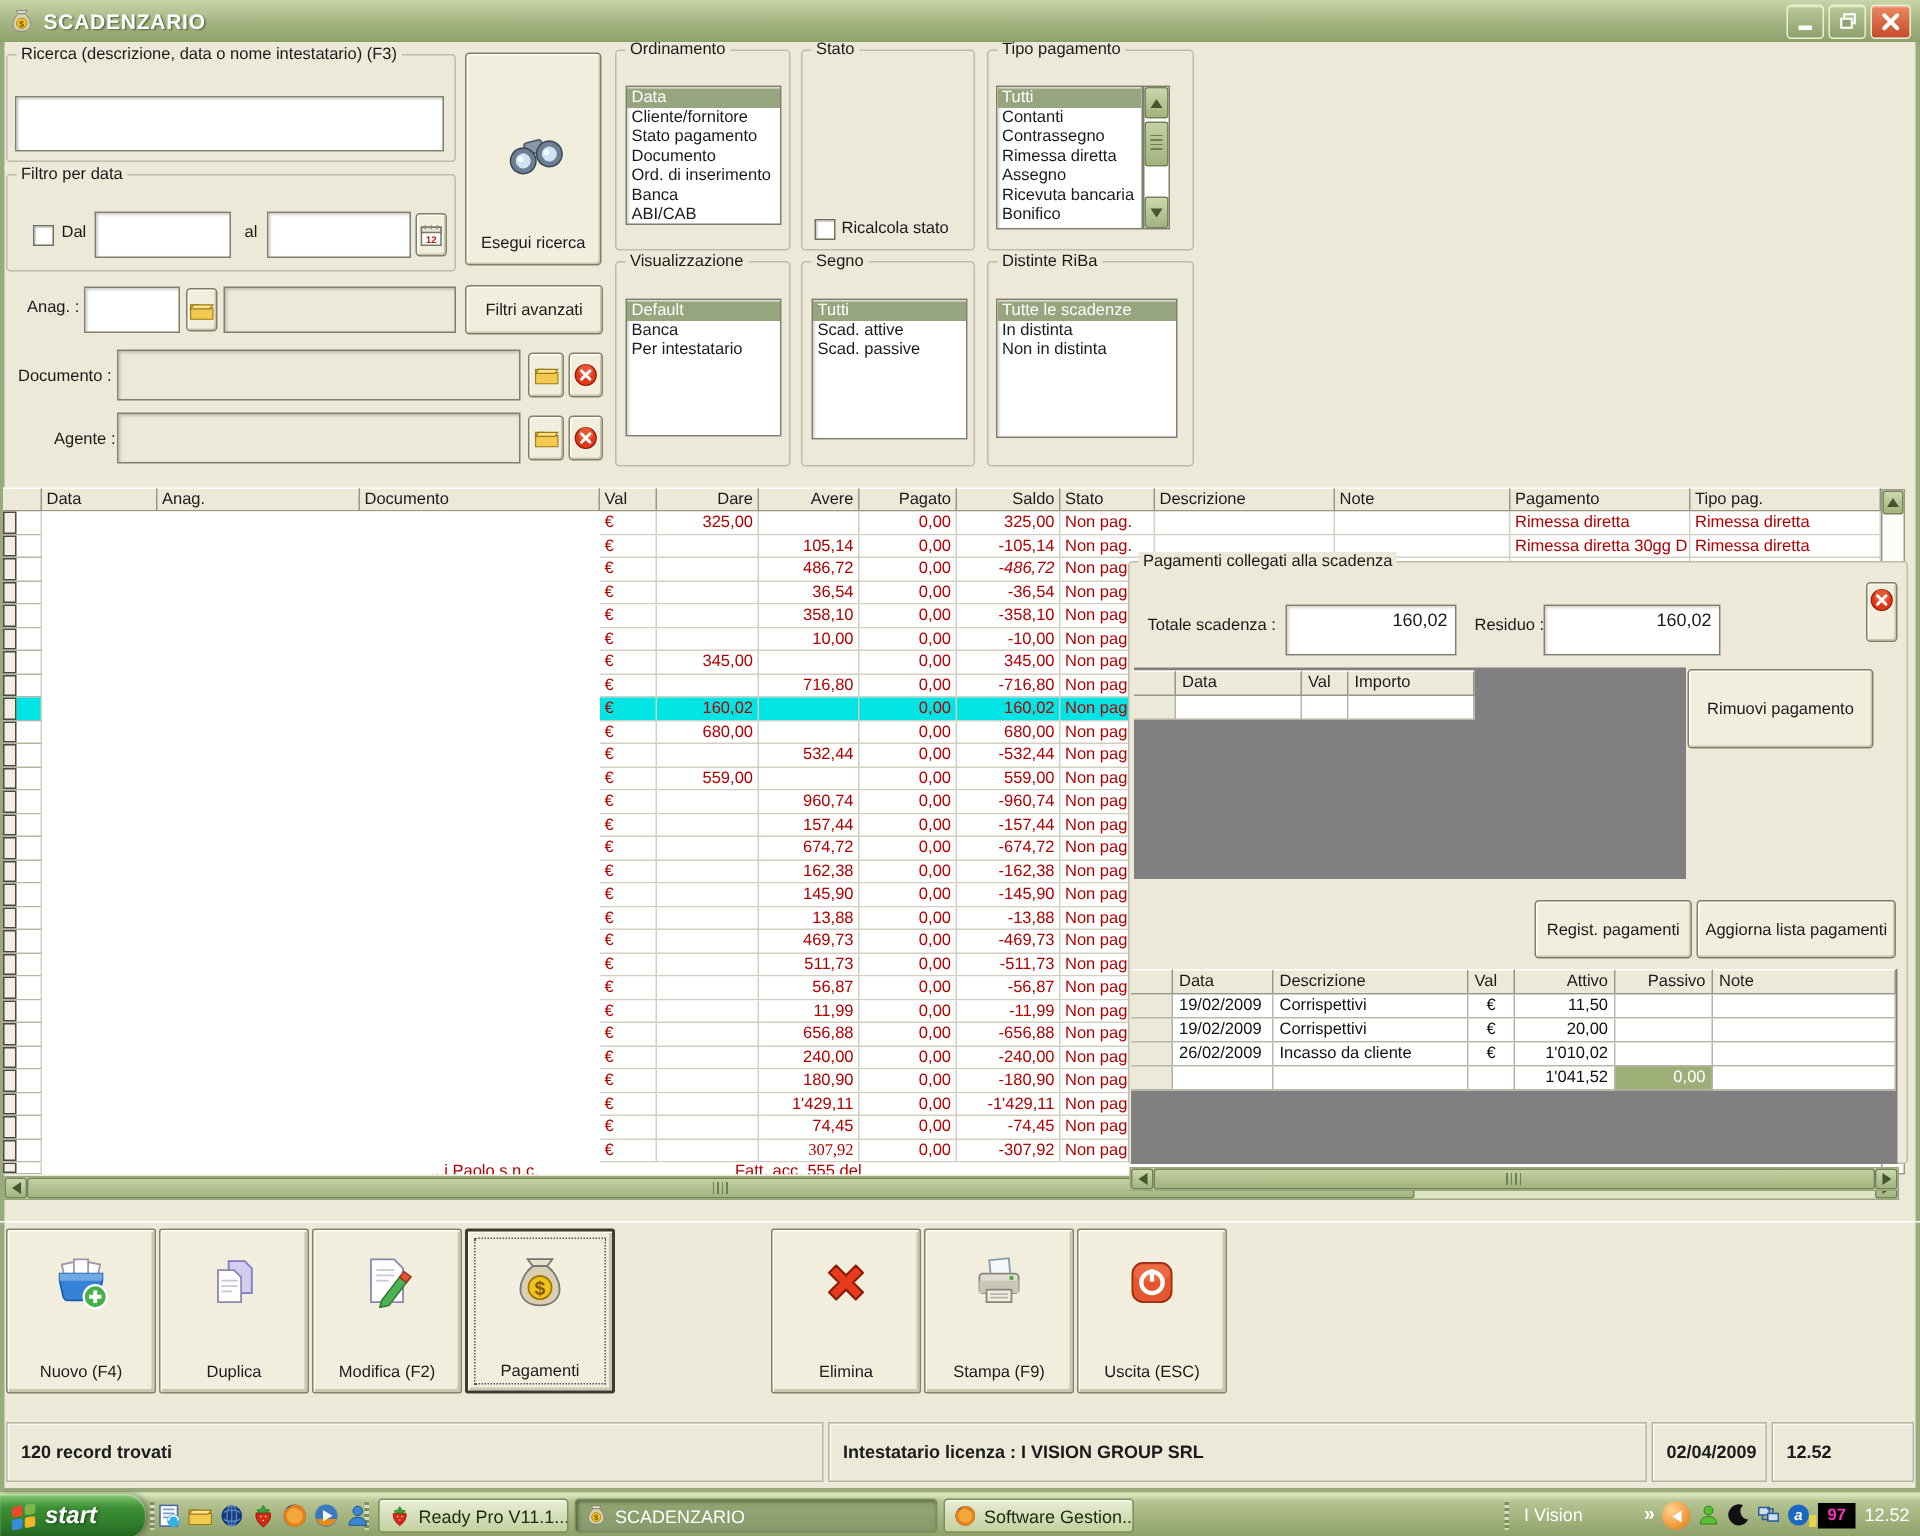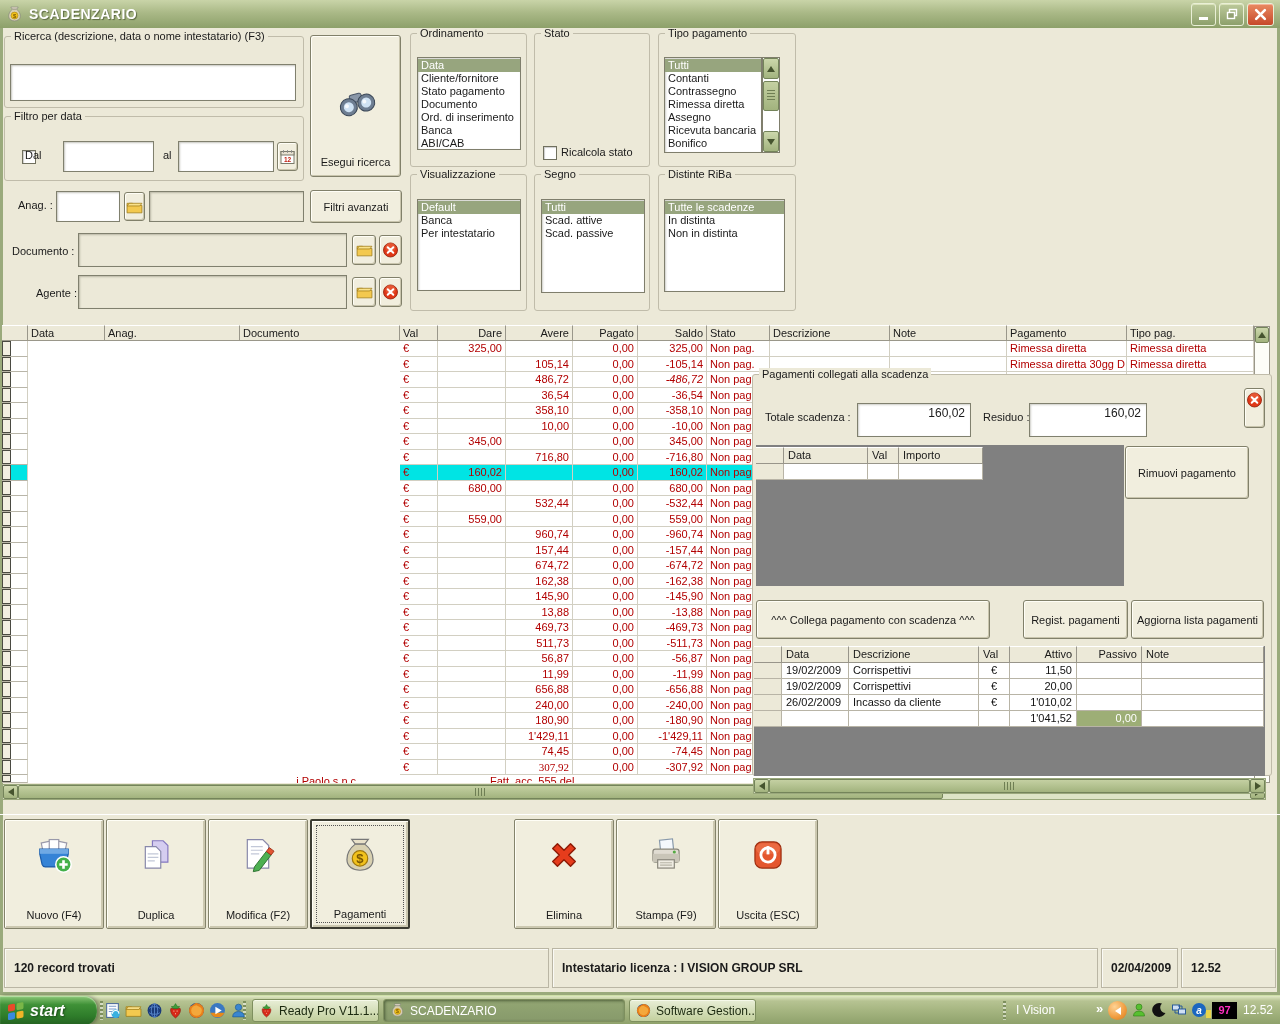--- a/index.html
+++ b/index.html
@@ -48,21 +48,21 @@
        display:flex;align-items:center;justify-content:center;box-sizing:border-box}
   .grip-h{width:12px;height:8px;background:repeating-linear-gradient(90deg,#6f7f54 0 1px,transparent 1px 3px)}
   .grip-v{width:8px;height:12px;background:repeating-linear-gradient(180deg,#6f7f54 0 1px,transparent 1px 3px)}
   
   #gb-ricerca{left:4px;top:36px;width:300px;height:72px}
   #ricerca-input{position:absolute;left:10px;top:64px;width:286px;height:37px}
   #btn-esegui{position:absolute;left:310px;top:35px;width:91px;height:142px;flex-direction:column;justify-content:flex-end;padding-bottom:8px}
   #btn-esegui svg{position:absolute;top:52px;left:24px;width:44px;height:30px}
   #gb-fdata{left:4px;top:116px;width:300px;height:65px}
   #cb-dal{left:22px;top:150px}
-  #lbl-dal{left:25px;top:149px}
+  #lbl-dal{left:41px;top:149px}
   #inp-dal{position:absolute;left:63px;top:141px;width:91px;height:31px}
   #lbl-al{left:163px;top:149px}
   #inp-al{position:absolute;left:178px;top:141px;width:96px;height:31px}
   #btn-cal{position:absolute;left:277px;top:142px;width:21px;height:29px}
   #lbl-anag{left:18px;top:199px}
   #inp-anag{position:absolute;left:56px;top:191px;width:64px;height:31px}
   #btn-anag-folder{position:absolute;left:124px;top:192px;width:21px;height:29px}
   #fld-anag{position:absolute;left:149px;top:191px;width:155px;height:31px}
   #btn-filtri{position:absolute;left:310px;top:190px;width:92px;height:33px;font-size:11px}
   #lbl-doc{left:12px;top:245px}
@@ -957,23 +957,20 @@
         <div class="ptr">
           <div class="ptd rhp" style="width: 28px;"></div>
           <div class="ptd" style="width: 84px;"></div>
           <div class="ptd" style="width: 31px;"></div>
           <div class="ptd" style="width: 84px;"></div>
         </div>
       </div>
     <div class="btn" id="btn-rimuovi">
         <span>Rimuovi pagamento</span>
       </div>
-    <div class="btn" id="btn-collega">
-        <span>^^^ Collega pagamento con scadenza ^^^</span>
-      </div>
     <div class="btn" id="btn-regist">
         <span>Regist. pagamenti</span>
       </div>
     <div class="btn" id="btn-aggiorna">
         <span>Aggiorna lista pagamenti</span>
       </div>
     <div id="gray2"></div>
     <div id="paytable">
         <div class="ptr">
           <div class="pth rhp" style="width: 28px;"></div>

